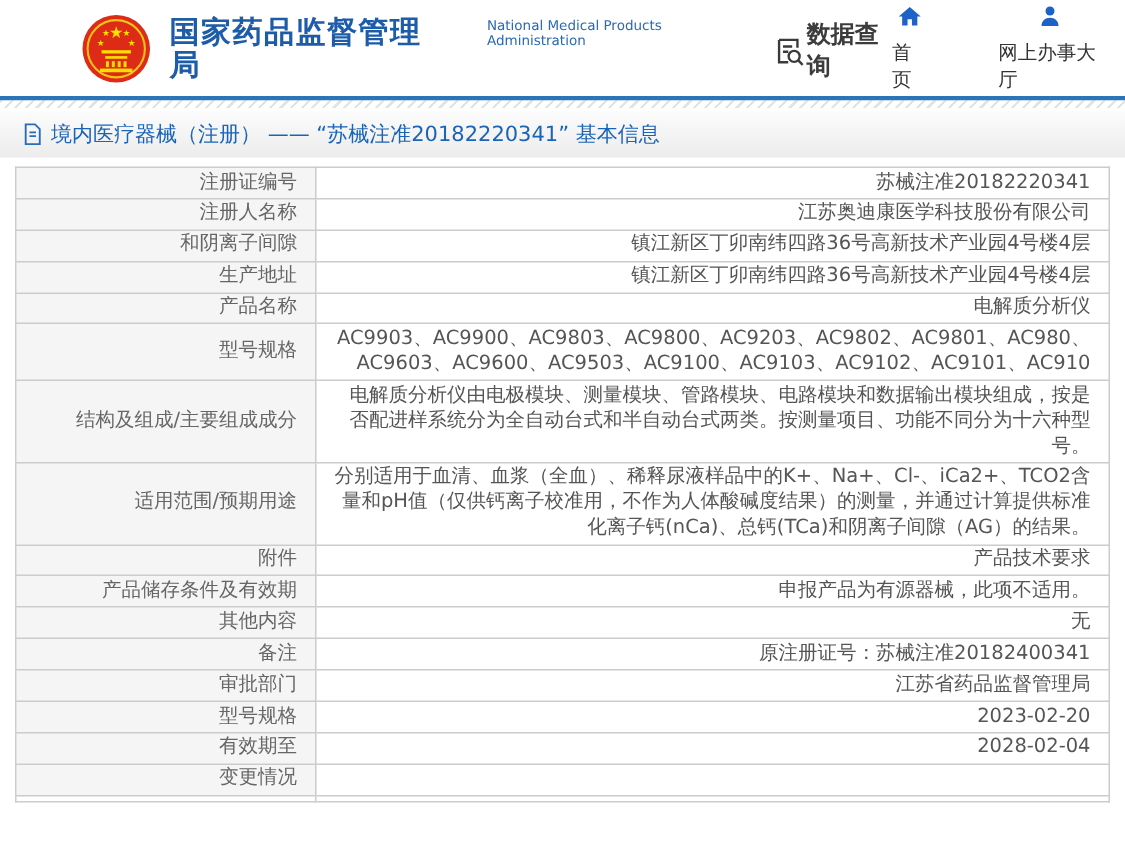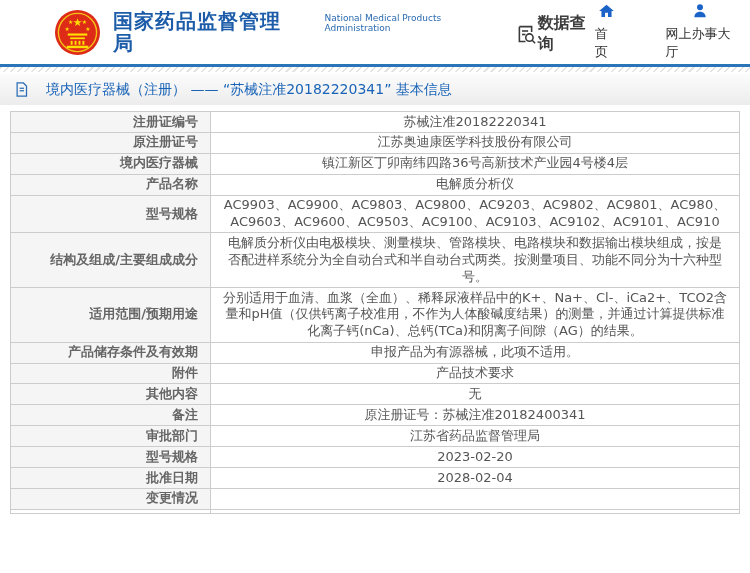--- a/index.html
+++ b/index.html
@@ -19,30 +19,30 @@
   .query { display: flex; align-items: center; gap: 2px; margin-left: 22px; margin-top: 4px;
            font-size: 16px; font-weight: bold; color: #3c3c3c; cursor: pointer; }
   .right-nav { margin-left: auto; display: flex; gap: 48px; padding-right: 16px; }
   .nav-item { display: flex; flex-direction: column; align-items: center; gap: 3px;
               font-size: 13px; color: #333; cursor: pointer; }
   
   .blue-line { height: 3px; background: #2a74b8; }
   .hatch { height: 5px; background: repeating-linear-gradient(135deg, #e3e3e3 0 1.5px, #ffffff 1.5px 5px); }
   
   .breadcrumb { height: 31px; margin-top: 2px; background: linear-gradient(#fcfcfc, #ececec);
-                display: flex; align-items: center; padding: 0 15px; gap: 18px;
+                display: flex; align-items: center; padding: 0 15px; gap: 6px;
                 color: #1a64b7; font-size: 14px; }
   .doc-icon { flex: 0 0 auto; display: inline-flex; }
   
   .tablewrap { margin: 6px 10px 0 10px; }
   table.info { width: 100%; border-collapse: collapse; font-size: 13px; color: #555; table-layout: fixed; }
   table.info td { border: 1px solid #ccc; padding: 1.5px 12px; line-height: 1.3; vertical-align: middle;
                   word-break: break-all; }
-  td.lbl { width: 200px; background: #f5f5f5; text-align: right; color: #666; font-weight: bold; }
-  td.val { text-align: center; }
+  td.lbl { width: 200px; background: #f5f5f5; text-align: right; color: #666; }
+  td.val { text-align: right; }
   tr.note-row td.lbl { background: #fff; }
 </style>
 </head>
 <body>
 
 <div class="header">
   <span class="emblem">
     <svg viewBox="0 0 48 48" width="47" height="47">
       <circle cx="24" cy="24" r="23" fill="#dd2b18"></circle>
       <circle cx="24" cy="24" r="19.5" fill="none" stroke="#f4c318" stroke-width="1.4"></circle>
@@ -113,29 +113,33 @@
 
 <div class="tablewrap">
   <table class="info">
     <tbody>
   <tr>
     <td class="lbl"><span class="lbl-text">注册证编号</span></td>
     <td class="val">苏械注准20182220341</td>
   </tr>
 
   <tr>
-    <td class="lbl"><span class="lbl-text">原注册证号</span></td>
+    <td class="lbl"><span class="lbl-text">注册人名称</span></td>
     <td class="val">江苏奥迪康医学科技股份有限公司</td>
   </tr>
 
   <tr>
-    <td class="lbl"><span class="lbl-text">境内医疗器械</span></td>
+    <td class="lbl"><span class="lbl-text">和阴离子间隙</span></td>
     <td class="val">镇江新区丁卯南纬四路36号高新技术产业园4号楼4层</td>
   </tr>
 
+  <tr>
+    <td class="lbl"><span class="lbl-text">生产地址</span></td>
+    <td class="val">镇江新区丁卯南纬四路36号高新技术产业园4号楼4层</td>
+  </tr>
 
   <tr>
     <td class="lbl"><span class="lbl-text">产品名称</span></td>
     <td class="val">电解质分析仪</td>
   </tr>
 
 
   <tr>
     <td class="lbl"><span class="lbl-text">型号规格</span></td>
     <td class="val">AC9903、AC9900、AC9803、AC9800、AC9203、AC9802、AC9801、AC980、AC9603、AC9600、AC9503、AC9100、AC9103、AC9102、AC9101、AC910</td>
@@ -145,30 +149,30 @@
     <td class="lbl"><span class="lbl-text">结构及组成/主要组成成分</span></td>
     <td class="val">电解质分析仪由电极模块、测量模块、管路模块、电路模块和数据输出模块组成，按是否配进样系统分为全自动台式和半自动台式两类。按测量项目、功能不同分为十六种型号。</td>
   </tr>
 
   <tr>
     <td class="lbl"><span class="lbl-text">适用范围/预期用途</span></td>
     <td class="val">分别适用于血清、血浆（全血）、稀释尿液样品中的K+、Na+、Cl-、iCa2+、TCO2含量和pH值（仅供钙离子校准用，不作为人体酸碱度结果）的测量，并通过计算提供标准化离子钙(nCa)、总钙(TCa)和阴离子间隙（AG）的结果。</td>
   </tr>
 
   <tr>
+    <td class="lbl"><span class="lbl-text">附件</span></td>
+    <td class="val">产品技术要求</td>
+  </tr>
+
+  <tr>
     <td class="lbl"><span class="lbl-text">产品储存条件及有效期</span></td>
     <td class="val">申报产品为有源器械，此项不适用。</td>
   </tr>
 
   <tr>
-    <td class="lbl"><span class="lbl-text">附件</span></td>
-    <td class="val">产品技术要求</td>
-  </tr>
-
-  <tr>
     <td class="lbl"><span class="lbl-text">其他内容</span></td>
     <td class="val">无</td>
   </tr>
 
   <tr>
     <td class="lbl"><span class="lbl-text">备注</span></td>
     <td class="val">原注册证号：苏械注准20182400341</td>
   </tr>
 
   <tr>
@@ -176,21 +180,21 @@
     <td class="val">江苏省药品监督管理局</td>
   </tr>
 
 
   <tr>
     <td class="lbl"><span class="lbl-text">型号规格</span></td>
     <td class="val">2023-02-20</td>
   </tr>
 
   <tr>
-    <td class="lbl"><span class="lbl-text">批准日期</span></td>
+    <td class="lbl"><span class="lbl-text">有效期至</span></td>
     <td class="val">2028-02-04</td>
   </tr>
 
   <tr>
     <td class="lbl"><span class="lbl-text">变更情况</span></td>
     <td class="val"></td>
   </tr>
 
   <tr class="note-row">
     <td class="lbl"></td>

